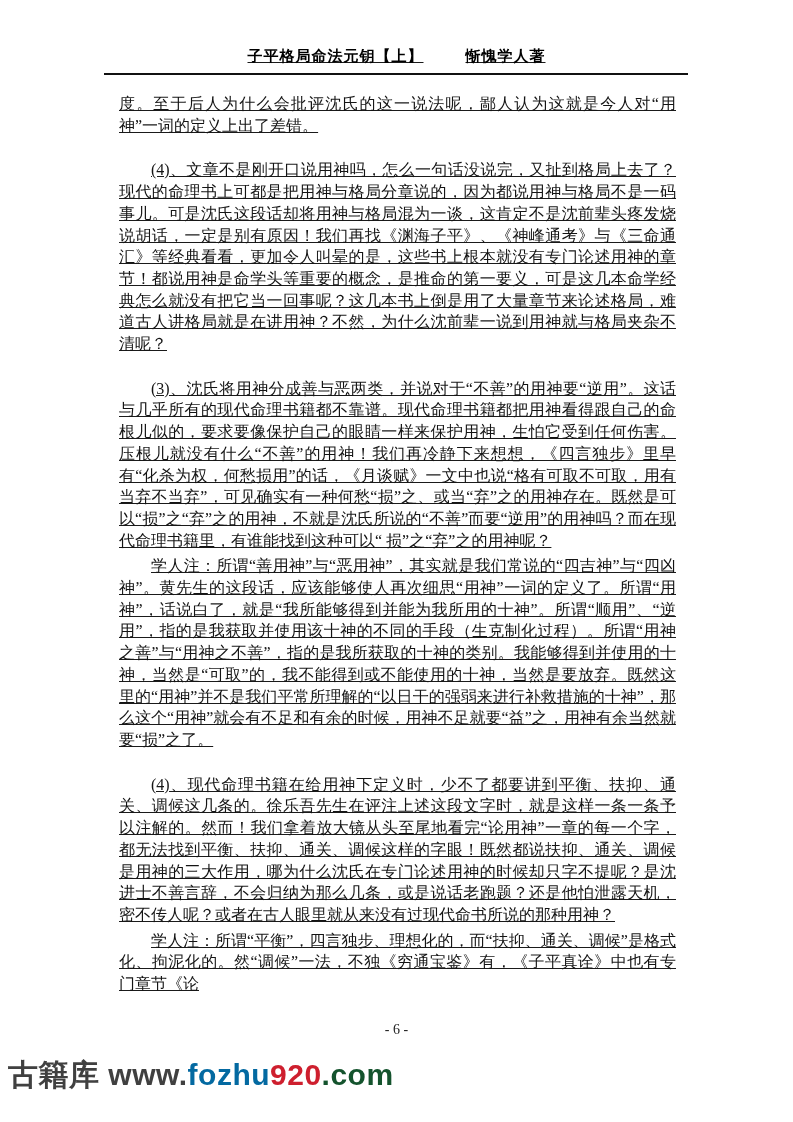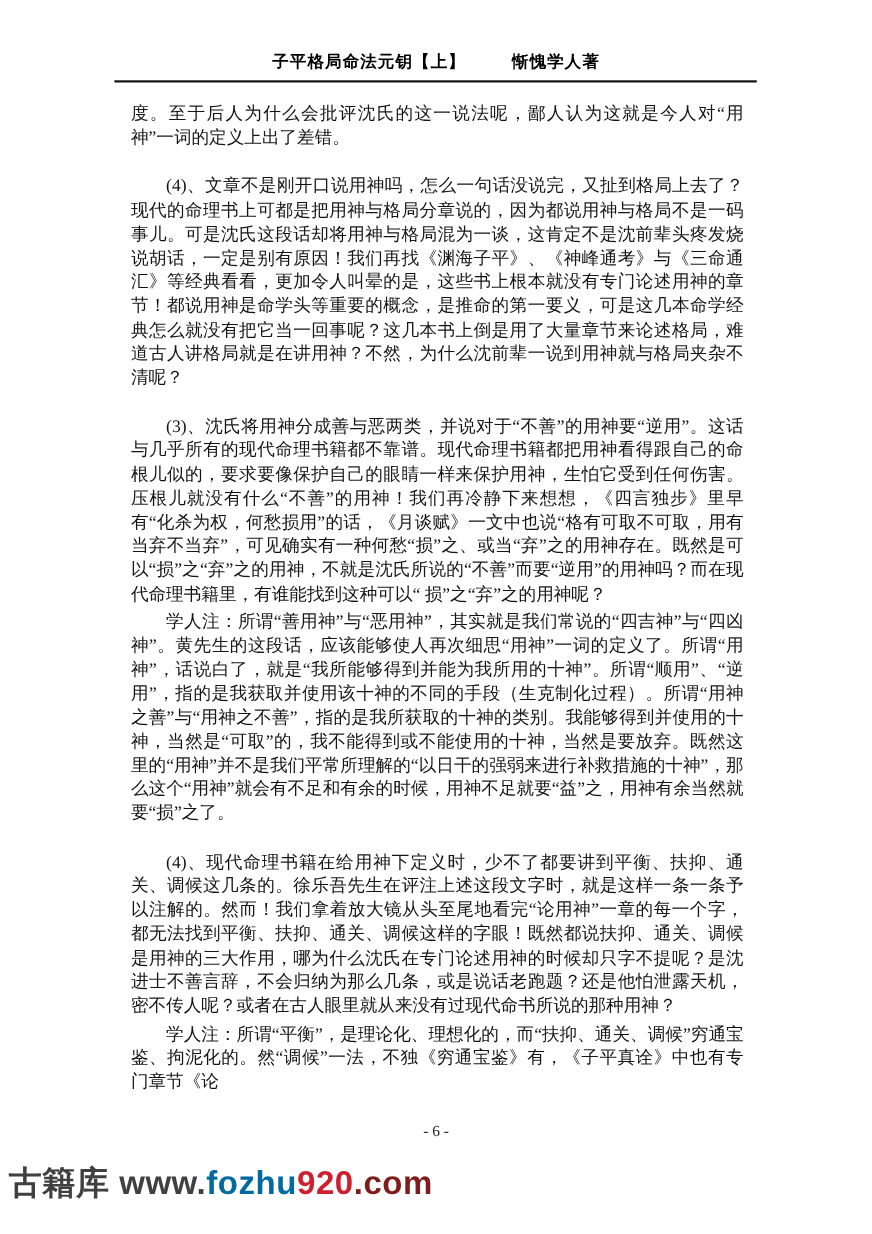--- a/index.html
+++ b/index.html
@@ -8,20 +8,21 @@
     background: #ffffff;
   }
   .page {
     position: relative;
     width: 793px;
     height: 1102px;
     background: #ffffff;
     overflow: hidden;
     font-family: "Liberation Serif", "DejaVu Serif", serif;
     color: #1a1a1a;
+    text-decoration: underline;
   }
   .header {
     margin-top: 47px;
     width: 100%;
     text-align: center;
     font-family: "Liberation Sans", "DejaVu Sans", sans-serif;
     font-weight: bold;
     font-size: 15px;
     letter-spacing: 1px;
     color: #000000;
@@ -79,22 +80,22 @@
   </div>
 
   <div class="rule"></div>
 
   <div class="bodytext" id="body-container">
       <p>度。至于后人为什么会批评沈氏的这一说法呢，鄙人认为这就是今人对“用神”一词的定义上出了差错。</p>
       <p class="indent gap-before">(4)、文章不是刚开口说用神吗，怎么一句话没说完，又扯到格局上去了？现代的命理书上可都是把用神与格局分章说的，因为都说用神与格局不是一码事儿。可是沈氏这段话却将用神与格局混为一谈，这肯定不是沈前辈头疼发烧说胡话，一定是别有原因！我们再找《渊海子平》、《神峰通考》与《三命通汇》等经典看看，更加令人叫晕的是，这些书上根本就没有专门论述用神的章节！都说用神是命学头等重要的概念，是推命的第一要义，可是这几本命学经典怎么就没有把它当一回事呢？这几本书上倒是用了大量章节来论述格局，难道古人讲格局就是在讲用神？不然，为什么沈前辈一说到用神就与格局夹杂不清呢？</p>
       <p class="indent gap-before">(3)、沈氏将用神分成善与恶两类，并说对于“不善”的用神要“逆用”。这话与几乎所有的现代命理书籍都不靠谱。现代命理书籍都把用神看得跟自己的命根儿似的，要求要像保护自己的眼睛一样来保护用神，生怕它受到任何伤害。压根儿就没有什么“不善”的用神！我们再冷静下来想想，《四言独步》里早有“化杀为权，何愁损用”的话，《月谈赋》一文中也说“格有可取不可取，用有当弃不当弃”，可见确实有一种何愁“损”之、或当“弃”之的用神存在。既然是可以“损”之“弃”之的用神，不就是沈氏所说的“不善”而要“逆用”的用神吗？而在现代命理书籍里，有谁能找到这种可以“ 损”之“弃”之的用神呢？</p>
       <p class="indent">学人注：所谓“善用神”与“恶用神”，其实就是我们常说的“四吉神”与“四凶神”。黄先生的这段话，应该能够使人再次细思“用神”一词的定义了。所谓“用神”，话说白了，就是“我所能够得到并能为我所用的十神”。所谓“顺用”、“逆用”，指的是我获取并使用该十神的不同的手段（生克制化过程）。所谓“用神之善”与“用神之不善”，指的是我所获取的十神的类别。我能够得到并使用的十神，当然是“可取”的，我不能得到或不能使用的十神，当然是要放弃。既然这里的“用神”并不是我们平常所理解的“以日干的强弱来进行补救措施的十神”，那么这个“用神”就会有不足和有余的时候，用神不足就要“益”之，用神有余当然就要“损”之了。</p>
       <p class="indent gap-before">(4)、现代命理书籍在给用神下定义时，少不了都要讲到平衡、扶抑、通关、调候这几条的。徐乐吾先生在评注上述这段文字时，就是这样一条一条予以注解的。然而！我们拿着放大镜从头至尾地看完“论用神”一章的每一个字，都无法找到平衡、扶抑、通关、调候这样的字眼！既然都说扶抑、通关、调候是用神的三大作用，哪为什么沈氏在专门论述用神的时候却只字不提呢？是沈进士不善言辞，不会归纳为那么几条，或是说话老跑题？还是他怕泄露天机，密不传人呢？或者在古人眼里就从来没有过现代命书所说的那种用神？</p>
-      <p class="indent">学人注：所谓“平衡”，是理论化、理想化的，而“扶抑、通关、调候”穷通宝鉴、拘泥化的。然“调候”一法，不独《穷通宝鉴》有，《子平真诠》中也有专门章节《论</p>
+      <p class="indent">学人注：所谓“平衡”，四言独步、理想化的，而“扶抑、通关、调候”是格式化、拘泥化的。然“调候”一法，不独《穷通宝鉴》有，《子平真诠》中也有专门章节《论</p>
     </div>
 
   <div class="pagenum">- 6 -</div>
 
   <div class="watermark">
-    <span style="color: #404040;">古籍库 www.</span><span style="color: #0369a1;">fozhu</span><span style="color: rgb(206, 31, 46); text-align: right;">920</span><span style="color: #7f1d1d;">.com</span>
+    <span style="color: #404040;">古籍库 www.</span><span style="color: #0369a1;">fozhu</span><span style="color: rgb(206, 31, 46); text-align: right;">920</span><span style="color: #14532d;">.com</span>
   </div>
 
 </div>
 
 </body></html>

